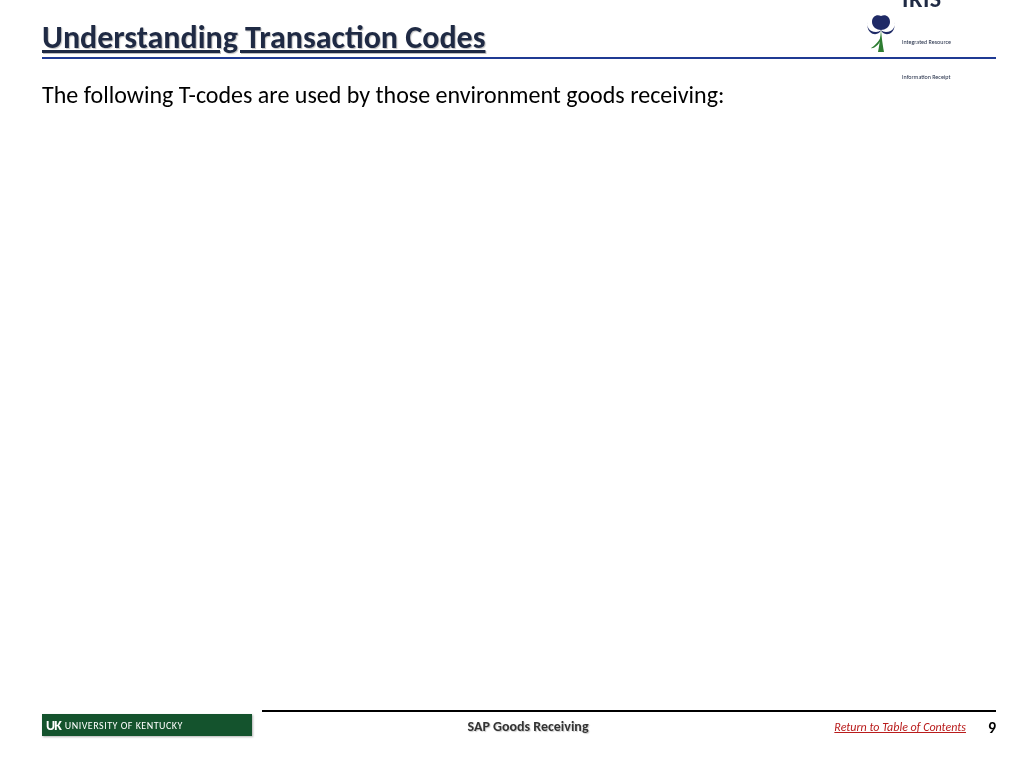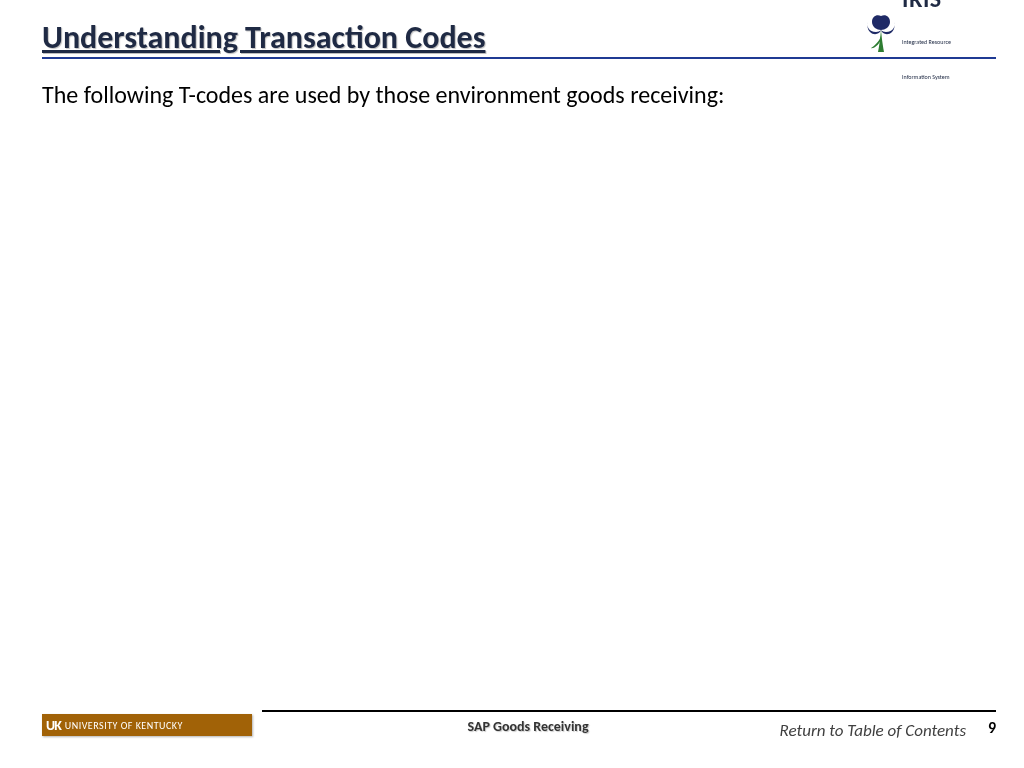--- a/index.html
+++ b/index.html
@@ -12,43 +12,43 @@
   .logo-text { display: flex; flex-direction: column; line-height: 1; }
   .logo-text .big { font-size: 24px; font-weight: 700; color: #1f2a44; letter-spacing: 0.5px; }
   .logo-text .small { font-size: 6px; color: #1f2a44; line-height: 1.1; margin-top: 28px; }
   .body { position: absolute; top: 80px; left: 42px; right: 60px; font-size: 24px; line-height: 1.25; }
   .para { margin-bottom: 20px; }
   .bullets { margin-left: 65px; margin-top: 0; }
   .bullet { position: relative; padding-left: 14px; font-size: 24px; line-height: 1.25; }
   .bullet::before { content: "•"; position: absolute; left: 0; top: 0; }
   .footer { position: absolute; left: 42px; right: 28px; bottom: 24px; height: 34px; }
   .footer-rule { position: absolute; left: 220px; right: 0; top: 0; border-top: 2px solid #000; }
-  .uk-badge { position: absolute; left: 0; top: 4px; width: 210px; height: 22px; background: #a16207; color: #fff; display: flex; align-items: center; padding-left: 4px; font-size: 10px; letter-spacing: 0.5px; box-shadow: 1px 1px 2px rgba(0,0,0,0.3); }
+  .uk-badge { position: absolute; left: 0; top: 4px; width: 210px; height: 22px; background: #14532d; color: #fff; display: flex; align-items: center; padding-left: 4px; font-size: 10px; letter-spacing: 0.5px; box-shadow: 1px 1px 2px rgba(0,0,0,0.3); }
   .uk-badge .uk { font-weight: 700; font-size: 14px; margin-right: 4px; letter-spacing: -1px; }
   .footer-center { position: absolute; left: 18px; right: 0; top: 8px; text-align: center; font-size: 14px; font-weight: 700; color: #333; text-shadow: 1px 1px 1px rgba(0,0,0,0.2); }
-  .footer-link { position: absolute; right: 30px; top: 10px; font-size: 17px; font-style: italic; color: #404040; cursor: pointer; }
+  .footer-link { position: absolute; right: 30px; top: 10px; font-size: 12px; font-style: italic; color: #b91c1c; text-decoration: underline; cursor: pointer; }
   .page-num { position: absolute; right: 0; top: 8px; font-size: 16px; font-weight: 700; }
 </style>
 </head>
 <body>
 
 <div class="slide">
 
   <div class="logo">
     <svg width="34" height="44" viewBox="0 0 34 44">
       <path d="M17 4 C13 2 8 4 8 10 C8 15 13 18 17 18 C21 18 26 15 26 10 C26 4 21 2 17 4 Z" fill="#1f2a66"></path>
       <path d="M4 10 C2 14 5 20 12 20 C14 20 16 19 17 18 C16 22 10 24 6 20 C3 17 3 12 4 10 Z" fill="#1f2a66"></path>
       <path d="M30 10 C32 14 29 20 22 20 C20 20 18 19 17 18 C18 22 24 24 28 20 C31 17 31 12 30 10 Z" fill="#1f2a66"></path>
       <path d="M17 18 C17 18 16 30 14 40 C15 40 19 40 20 40 C18 30 17 18 17 18 Z" fill="#2e7d32"></path>
       <path d="M17 24 C15 30 10 34 7 36 C9 37 14 34 17 28 Z" fill="#2e7d32"></path>
     </svg>
     <div class="logo-text">
       <span class="big">IRIS</span>
       <span class="small">Integrated Resource</span>
-      <span class="small">Information System</span>
+      <span class="small">Information Receipt</span>
     </div>
   </div>
 
   <div class="header">
     <h1 class="title">Understanding Transaction Codes</h1>
   </div>
 
   <div class="body">
     <p class="para">The following T-codes are used by those environment goods receiving:</p>
     <div class="bullets">

